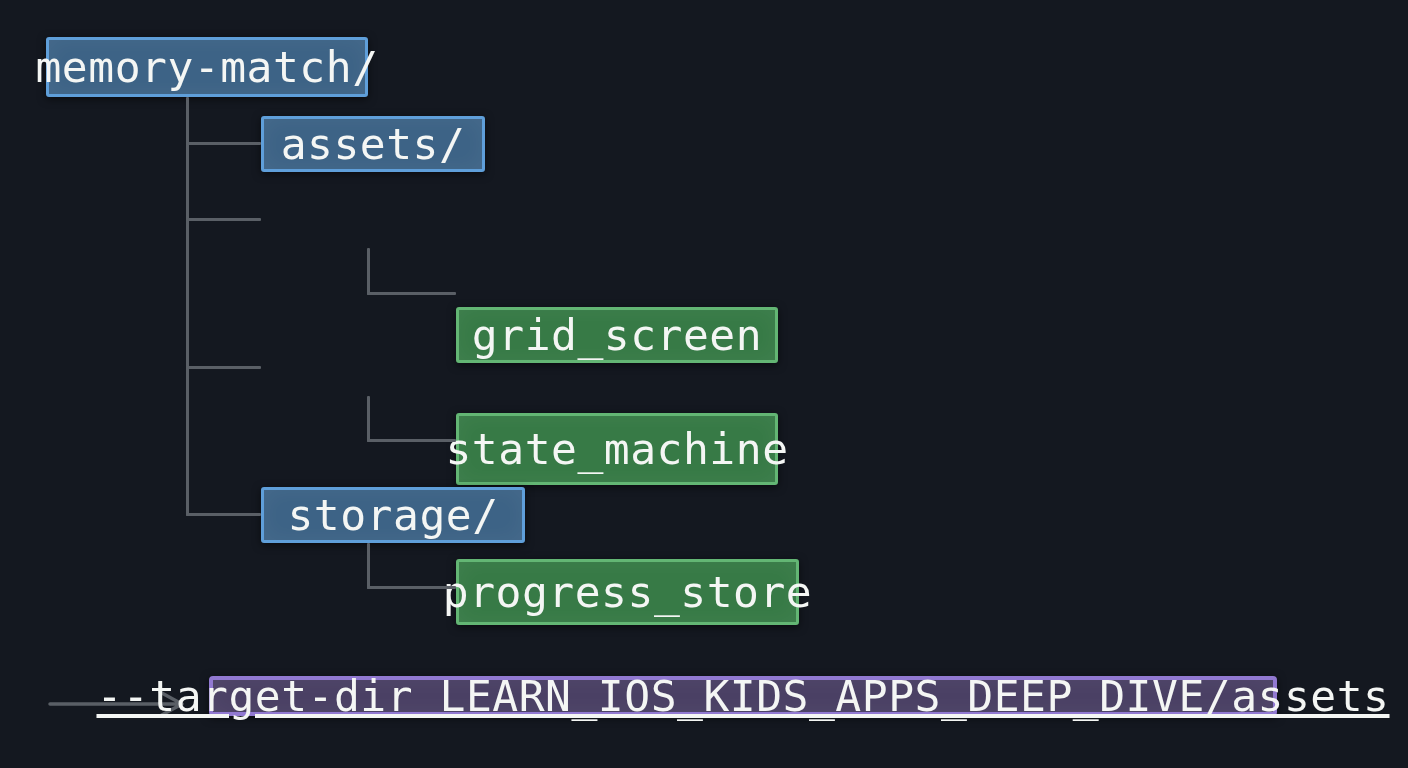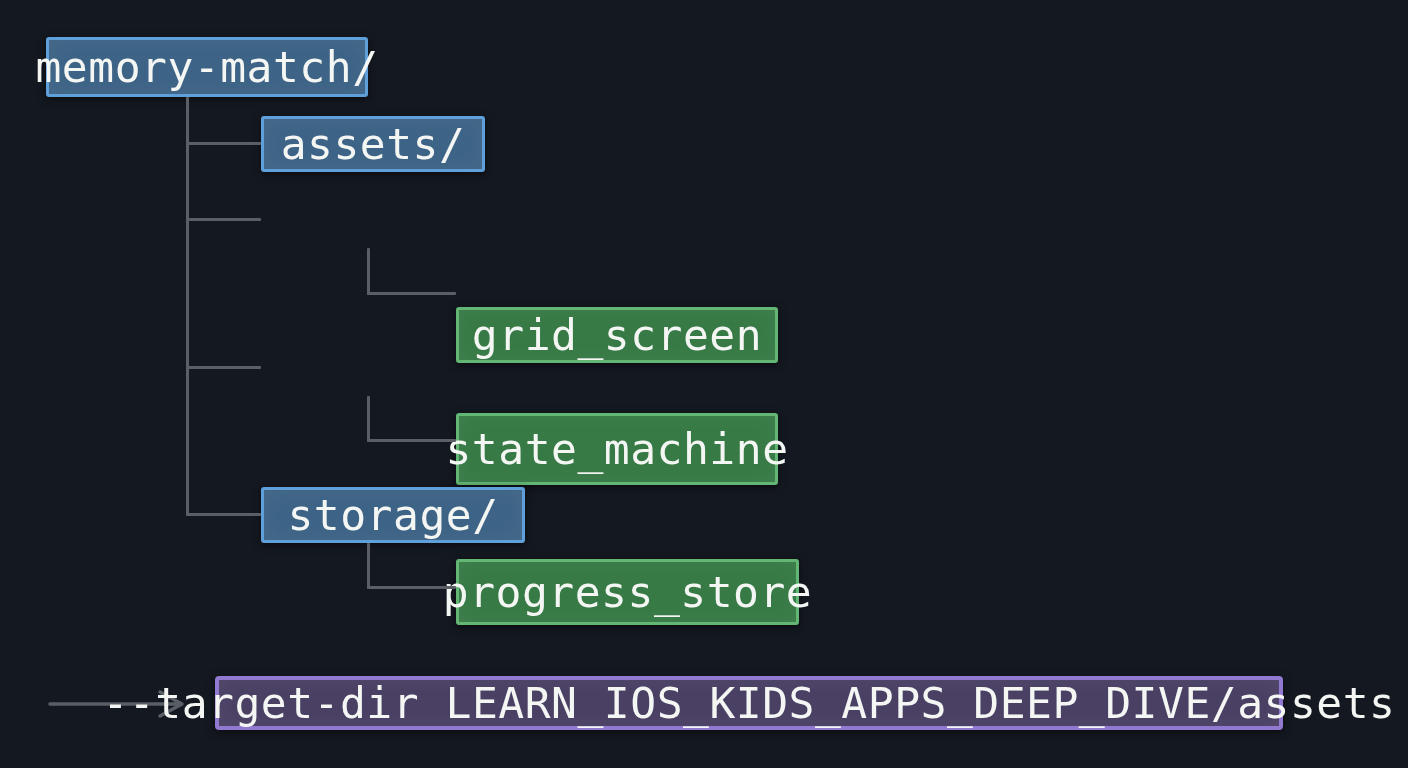--- a/index.html
+++ b/index.html
@@ -81,15 +81,15 @@
   <div class="line" style="left:367px; top:292px; width:89px; height:3px;"></div>
   <div class="line" style="left:367px; top:396px; width:3px;  height:46px;"></div>
   <div class="line" style="left:367px; top:439px; width:89px; height:3px;"></div>
   <div class="line" style="left:367px; top:543px; width:3px;  height:46px;"></div>
   <div class="line" style="left:367px; top:586px; width:89px; height:3px;"></div>
 
   <svg class="arrow" style="left:46px; top:688px;" width="152" height="32" viewBox="0 0 152 32">
     <path d="M4 16 H132 M114 4 L136 16 L114 28" fill="none" stroke="currentColor" stroke-width="3.5" stroke-linecap="round" stroke-linejoin="round"></path>
   </svg>
 
-  <div class="node command" style="left:215px; top:676px; width:1068px; height:54px;">--target-dir LEARN_IOS_KIDS_APPS_DEEP_DIVE/assets</div>
+  <div class="node command" style="left:209px; top:676px; width:1068px; height:40px;text-decoration:underline;">--target-dir LEARN_IOS_KIDS_APPS_DEEP_DIVE/assets</div>
 
 </div>
 
 </body></html>

